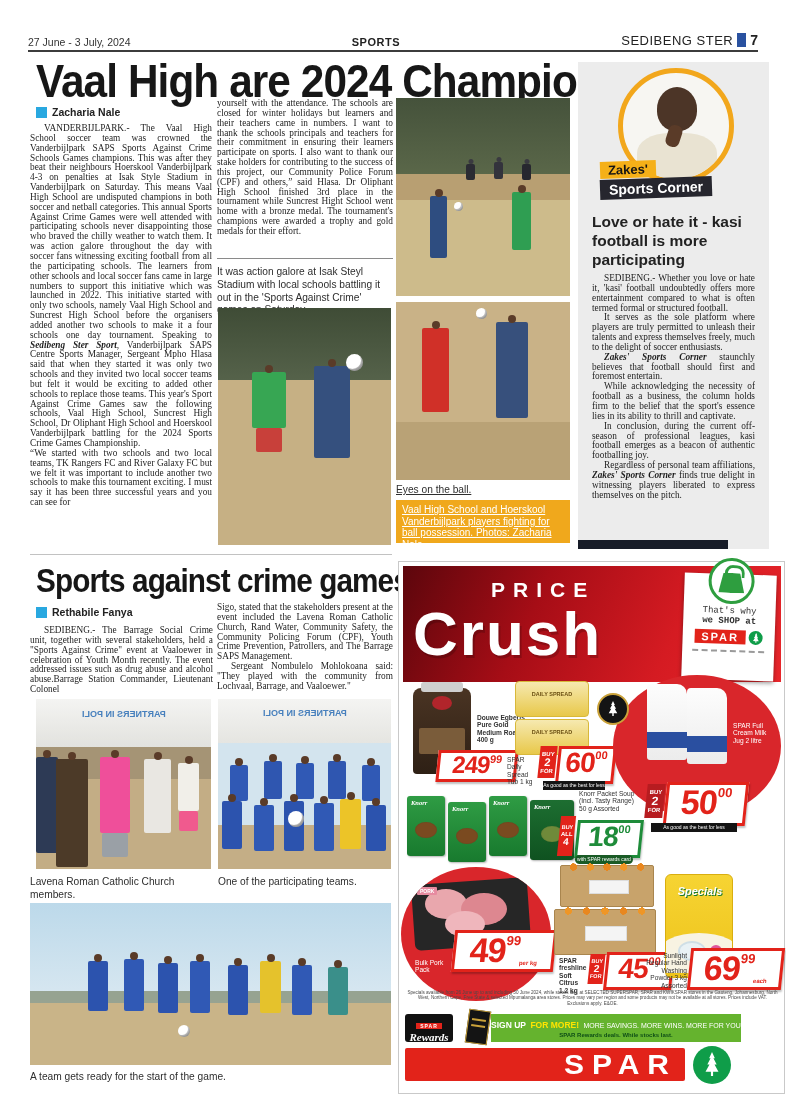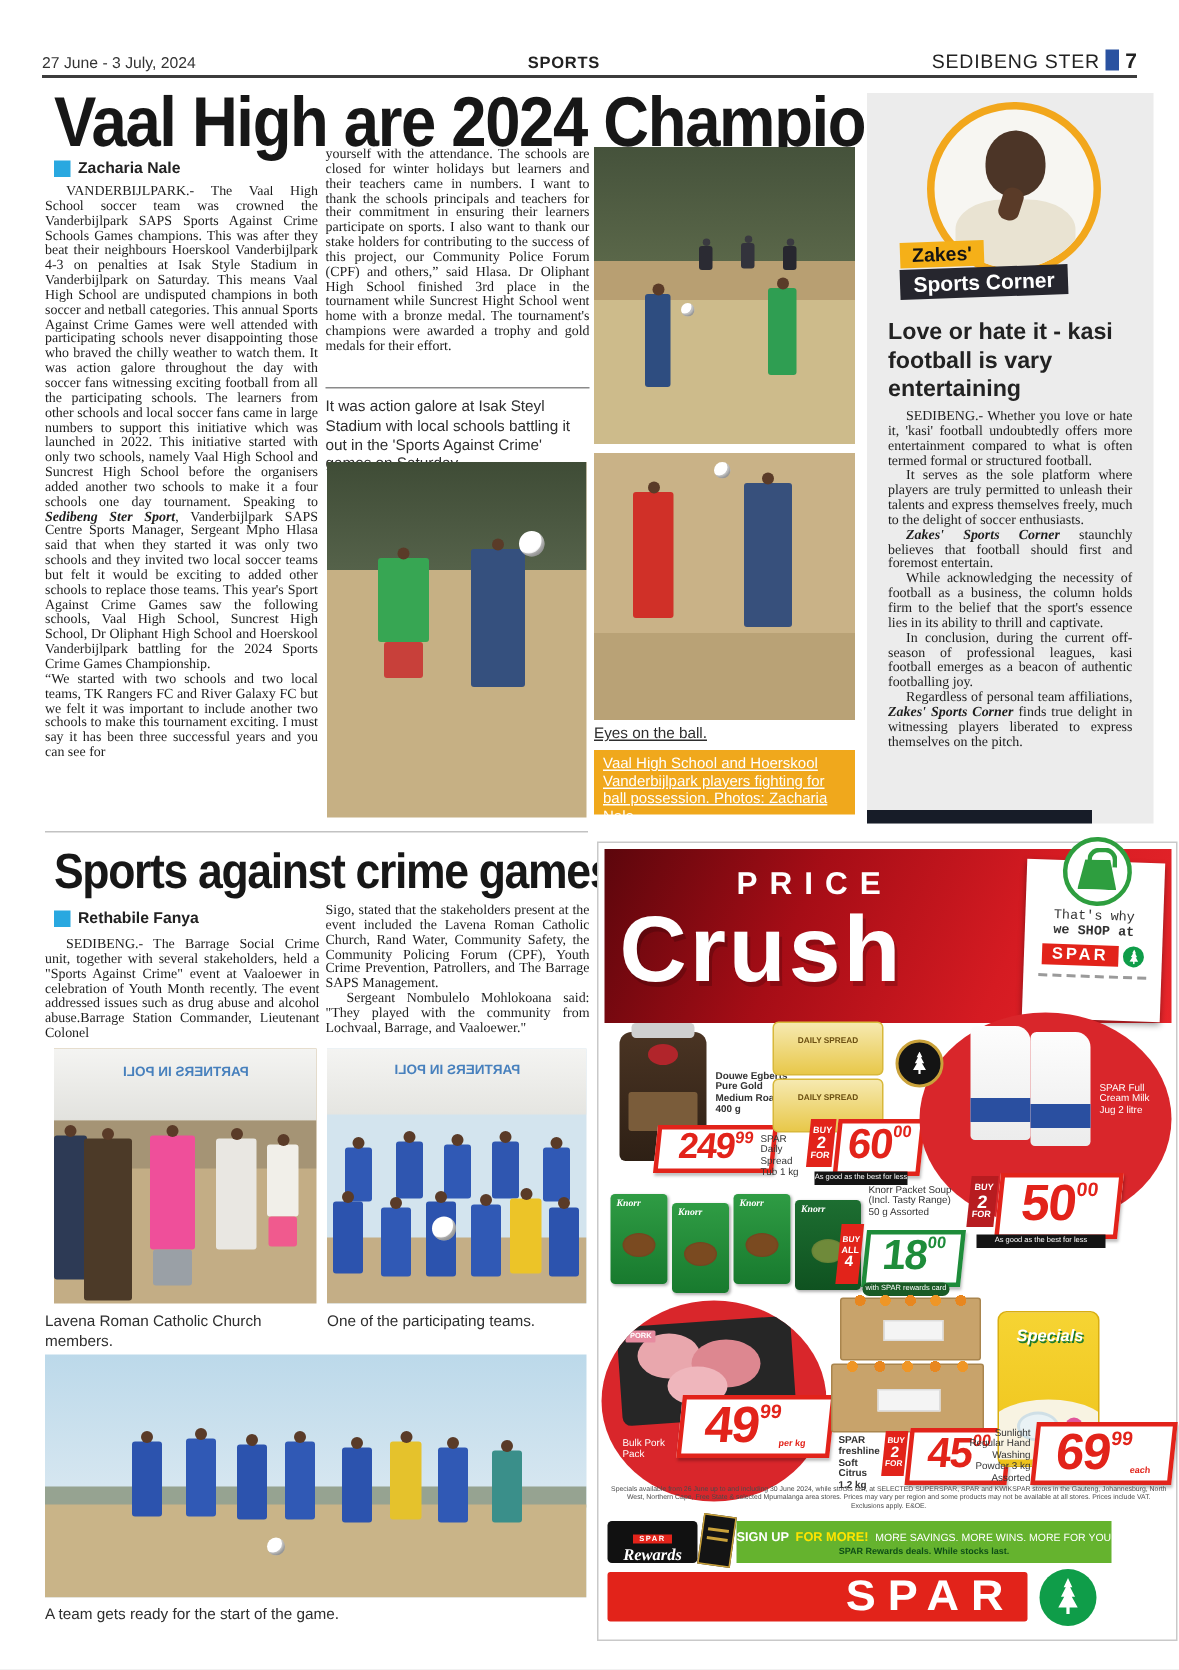--- a/index.html
+++ b/index.html
@@ -109,21 +109,21 @@
   </div>
 
   <div class="sidebar">
     <div class="abs" style="left:40px;top:6px;width:106px;height:106px;border-radius:50%;border:5px solid #f2a71c;background:#f7f6f2;overflow:hidden;">
       <span class="abs" style="left:34px;top:14px;width:40px;height:44px;border-radius:50% 50% 45% 45%;background:#4c3527;"></span>
       <span class="abs" style="left:14px;top:60px;width:80px;height:50px;border-radius:40% 40% 0 0;background:#e9e3d2;"></span>
       <span class="abs" style="left:44px;top:52px;width:14px;height:22px;border-radius:6px;background:#5a3b28;transform:rotate(18deg);"></span>
     </div>
     <div class="abs tag" style="left:22px;top:99px;background:#f5b018;color:#141414;font-size:13px;padding:1px 8px;">Zakes'</div>
     <div class="abs tag" style="left:22px;top:116px;background:#26262e;color:#fff;font-size:14px;padding:2px 9px;">Sports Corner</div>
-    <div class="abs" style="left:14px;top:150px;width:152px;font-weight:bold;font-size:15.5px;line-height:19px;color:#222;">Love or hate it - kasi football is vary entertaining</div>
+    <div class="abs" style="left:14px;top:150px;width:152px;font-weight:bold;font-size:15.5px;line-height:19px;color:#222;">Love or hate it - kasi football is more participating</div>
     <div class="abs serif just bodytxt" style="left:14px;top:212px;width:163px;height:262px;overflow:hidden;font-size:9.3px;line-height:9.85px;">
       <p><span style="display:inline-block;width:12px;"></span><span>SEDIBENG.- Whether you love or hate it, 'kasi' football undoubtedly offers more entertainment compared to what is often termed formal or structured football.</span></p>
       <p><span style="display:inline-block;width:12px;"></span><span>It serves as the sole platform where players are truly permitted to unleash their talents and express themselves freely, much to the delight of soccer enthusiasts.</span></p>
       <p><span style="display:inline-block;width:12px;"></span><b><i>Zakes' Sports Corner</i></b><span> staunchly believes that football should first and foremost entertain.</span></p>
       <p><span style="display:inline-block;width:12px;"></span><span>While acknowledging the necessity of football as a business, the column holds firm to the belief that the sport's essence lies in its ability to thrill and captivate.</span></p>
       <p><span style="display:inline-block;width:12px;"></span><span>In conclusion, during the current off-season of professional leagues, kasi football emerges as a beacon of authentic footballing joy.</span></p>
       <p><span style="display:inline-block;width:12px;"></span><span>Regardless of personal team affiliations, </span><b><i>Zakes' Sports Corner</i></b><span> finds true delight in witnessing players liberated to express themselves on the pitch.</span></p>
     </div>
     <div class="abs" style="left:0;top:478px;width:150px;height:9px;background:#171c28;"></div>
   </div>
@@ -339,21 +339,21 @@
     </div>
     <div class="prodlabel" style="left:240px;top:390px;width:48px;text-align:right;font-weight:normal;">Sunlight Regular Hand Washing Powder 3 kg Assorted</div>
     <div class="pbadge" style="left:290px;top:386px;width:84px;height:36px;">
       <span class="rand" style="font-size:34px;">69</span>
       <span class="cents" style="font-size:13px;">99</span>
       <span class="unit">each</span>
     </div>
 
     <div class="abs finep" style="left:8px;top:428px;width:371px;height:20px;overflow:hidden;">Specials available from 26 June up to and including 30 June 2024, while stocks last, at SELECTED SUPERSPAR, SPAR and KWIKSPAR stores in the Gauteng, Johannesburg, North West, Northern Cape, Free State &amp; selected Mpumalanga area stores. Prices may vary per region and some products may not be available at all stores. Prices include VAT. Exclusions apply. E&amp;OE.</div>
 
-    <div class="abs" style="left:6px;top:452px;width:60px;height:28px;background:#111;border-radius:3px;text-align:center;overflow:hidden;">
+    <div class="abs" style="left:6px;top:452px;width:48px;height:28px;background:#111;border-radius:3px;text-align:center;overflow:hidden;">
       <span style="display:inline-block;background:#e2231a;color:#fff;font-weight:bold;font-size:5px;padding:0 4px;margin-top:2px;letter-spacing:1px;">SPAR</span>
       <div style="color:#fff;font-family:'Liberation Serif',serif;font-style:italic;font-weight:bold;font-size:11px;line-height:11px;">Rewards</div>
       
     </div>
     <div class="abs" style="left:68px;top:448px;width:20px;height:32px;background:#141414;border:1px solid #caa23a;transform:rotate(8deg);">
       <span class="abs" style="left:3px;top:8px;width:14px;height:2px;background:#caa23a;"></span>
       <span class="abs" style="left:3px;top:14px;width:14px;height:2px;background:#caa23a;"></span>
     </div>
     <div class="abs" style="left:92px;top:452px;width:250px;height:28px;background:#65b32e;text-align:center;padding-top:3px;box-sizing:border-box;">
       <div style="line-height:11px;white-space:nowrap;">

